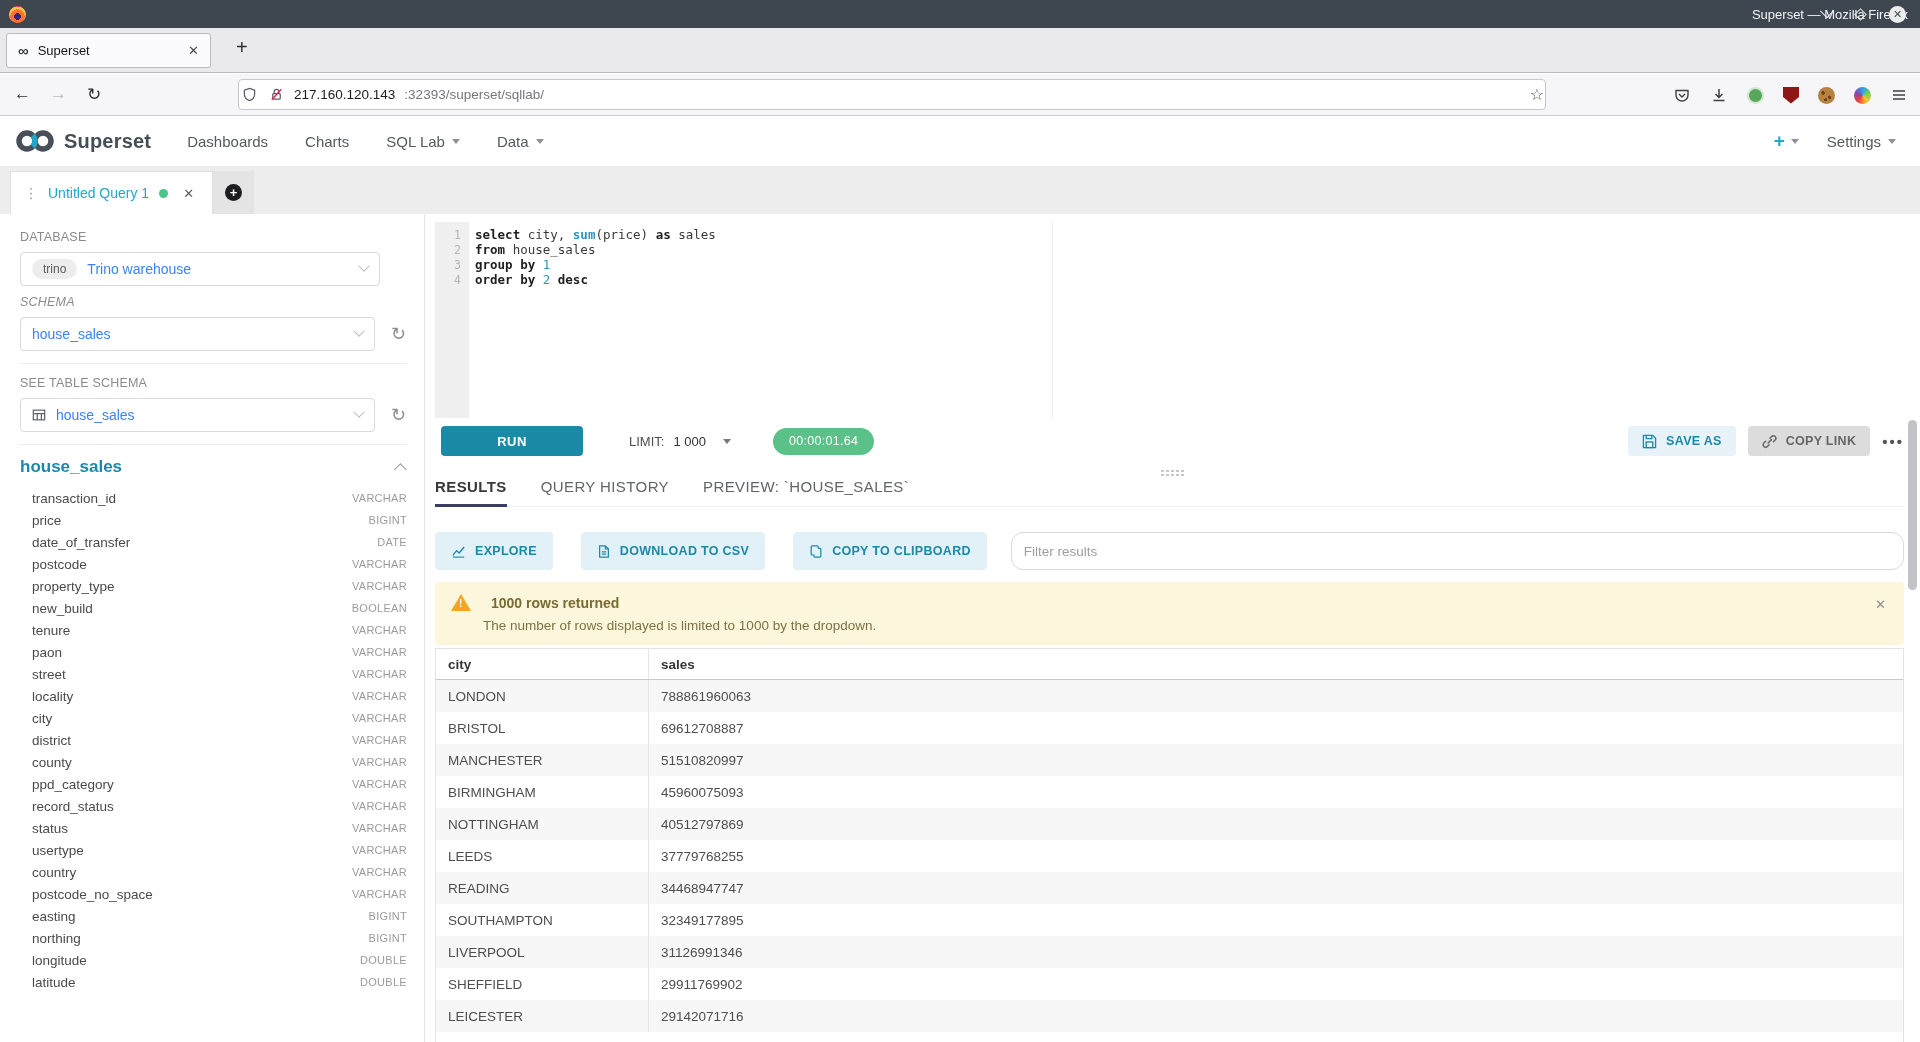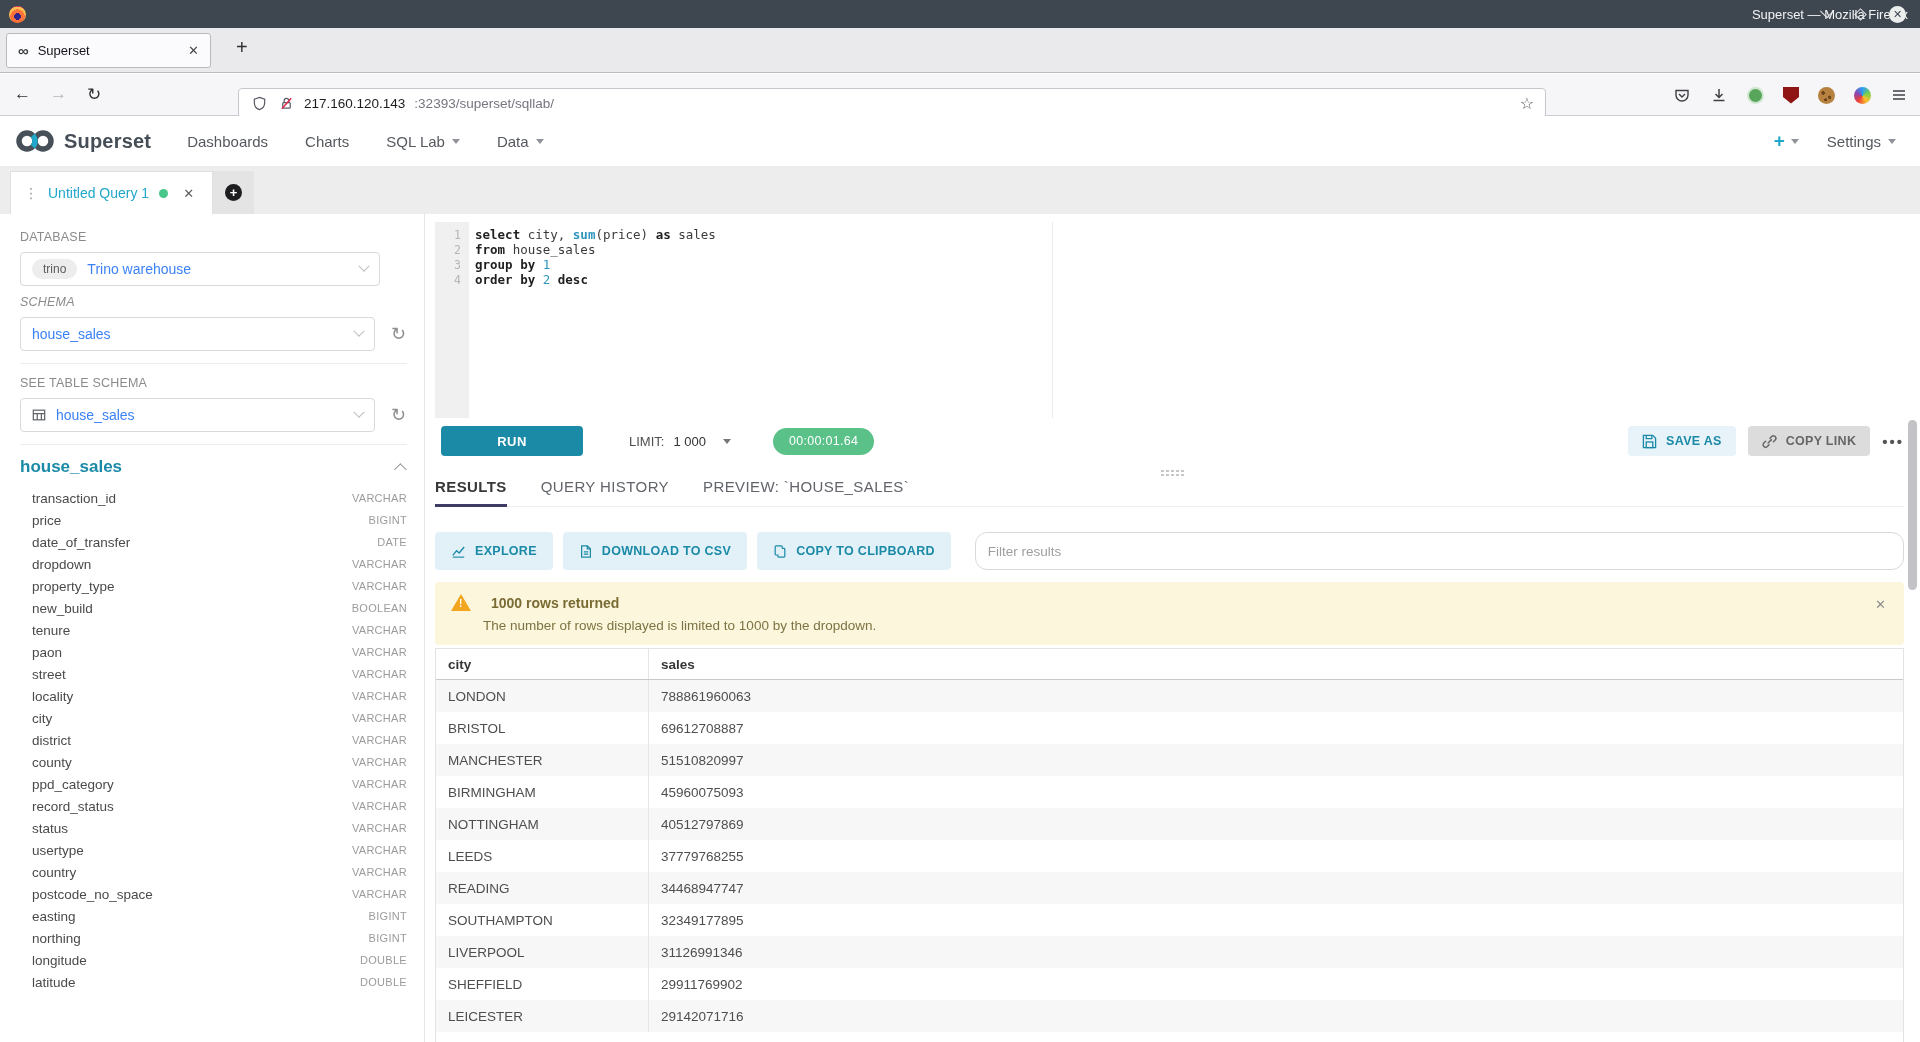--- a/index.html
+++ b/index.html
@@ -21,21 +21,21 @@
   .btab { position:absolute; left:6px; top:5px; width:205px; height:35px; background:#fbfbfd; border:1px solid #b9b9c0; border-radius:3px; display:flex; align-items:center; padding:0 11px; gap:9px; }
   .btab-fav::after { content:"∞"; font-weight:bold; color:#3c4043; font-size:15px; }
   .btab-label { font-size:13px; color:#15141a; flex:1; }
   .btab-close { color:#49494f; font-size:13px; }
   .btab-close::after { content:"✕"; }
   .newtab { position:absolute; left:236px; top:8px; font-size:20px; color:#2f2f33; }
   .newtab::after { content:"+"; }
 
   .btoolbar { position:absolute; top:74px; left:0; right:0; height:42px; background:#f6f6f8; border-bottom:1px solid #ccccd0; }
   .nav-btn { position:absolute; top:10px; font-size:17px; color:#2f2f33; }
-  .urlbar { position:absolute; left:238px; top:14px; width:1308px; height:31px; background:#fff; border:1px solid #c6c6cc; border-radius:4px; display:flex; align-items:center; padding:0 11px; gap:9px; }
+  .urlbar { position:absolute; left:238px; top:5px; width:1308px; height:31px; background:#fff; border:1px solid #c6c6cc; border-radius:4px; display:flex; align-items:center; padding:0 1px; gap:9px; }
   .url-text { font-size:13.5px; color:#1c1c21; white-space:nowrap; }
   .url-dim { color:#76767f; }
   .url-star { margin-left:auto; font-size:16px; color:#55555e; }
   .ext-row { position:absolute; right:12px; top:0; height:42px; display:flex; align-items:center; gap:19px; }
   .x-ic { width:18px; height:18px; display:flex; align-items:center; justify-content:center; }
   .ext-green { width:17px; height:17px; border-radius:50%; background:#58a55c; border:2px solid #cfe6cf; }
   .ext-red { width:16px; height:17px; background:#901616; clip-path:polygon(0 0,100% 0,100% 62%,50% 100%,0 62%); }
   .ext-cookie { width:17px; height:17px; border-radius:50%; background:#b7813f;
     background-image:radial-gradient(circle at 30% 35%, #6f451a 1.6px, transparent 1.8px), radial-gradient(circle at 68% 60%, #6f451a 1.6px, transparent 1.8px), radial-gradient(circle at 45% 75%, #6f451a 1.4px, transparent 1.6px); }
   .ext-multi { width:17px; height:17px; border-radius:50%; background:conic-gradient(#2a9df4,#7ad148,#fbc02d,#ef4136,#8e44ad,#2a9df4); }
@@ -318,21 +318,21 @@
           </div>
           <div class="col-row">
             <span class="col-name">price</span>
             <span class="col-type">BIGINT</span>
           </div>
           <div class="col-row">
             <span class="col-name">date_of_transfer</span>
             <span class="col-type">DATE</span>
           </div>
           <div class="col-row">
-            <span class="col-name">dropdown</span>
+            <span class="col-name">postcode</span>
             <span class="col-type">VARCHAR</span>
           </div>
           <div class="col-row">
             <span class="col-name">property_type</span>
             <span class="col-type">VARCHAR</span>
           </div>
           <div class="col-row">
             <span class="col-name">new_build</span>
             <span class="col-type">BOOLEAN</span>
           </div>
@@ -469,21 +469,21 @@
           <div class="grip-dots"></div>
         </div>
 
       <div class="stabs" id="stabs">
           <div class="stab active"><span>RESULTS</span></div>
           <div class="stab"><span>QUERY HISTORY</span></div>
           <div class="stab"><span>PREVIEW: `HOUSE_SALES`</span></div>
         </div>
 
       <div class="actions">
-        <span id="act-btns" style="display:flex;gap:10px;justify-content:space-between;">
+        <span id="act-btns" style="display:flex;gap:28px;justify-content:space-between;">
             <button class="act-btn">
               <span class="act-ic">
                 <svg width="15" height="14" viewBox="0 0 16 16" fill="none" stroke="currentColor" stroke-width="1.6">
                   <path d="M1.5 13 L5.8 7.6 L8.8 10.2 L14.5 3.5"></path>
                   <path d="M1.5 15 H14.5" stroke-width="1.3"></path>
                 </svg>
               </span>
               <span>EXPLORE</span>
             </button>
             <button class="act-btn">

